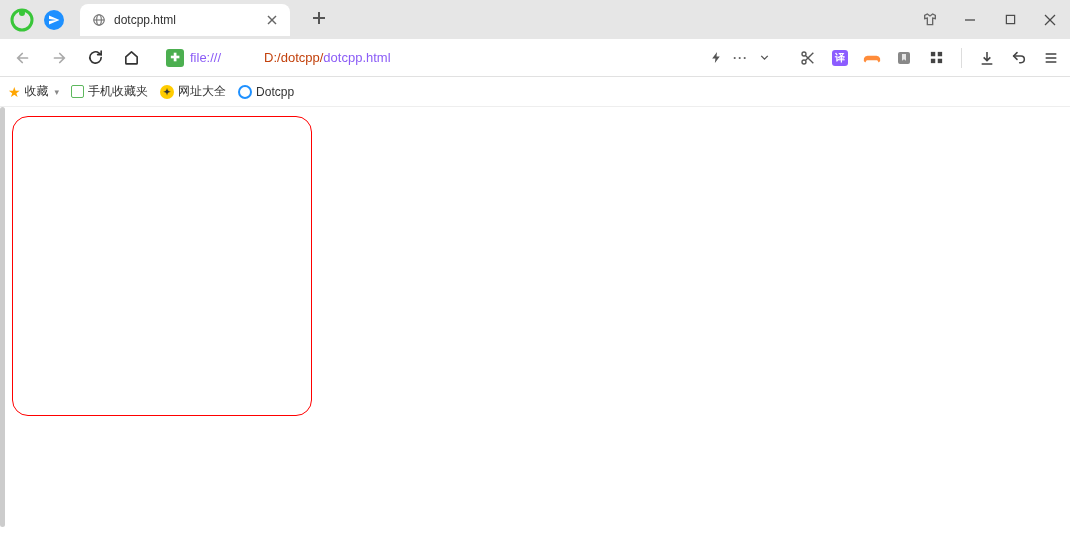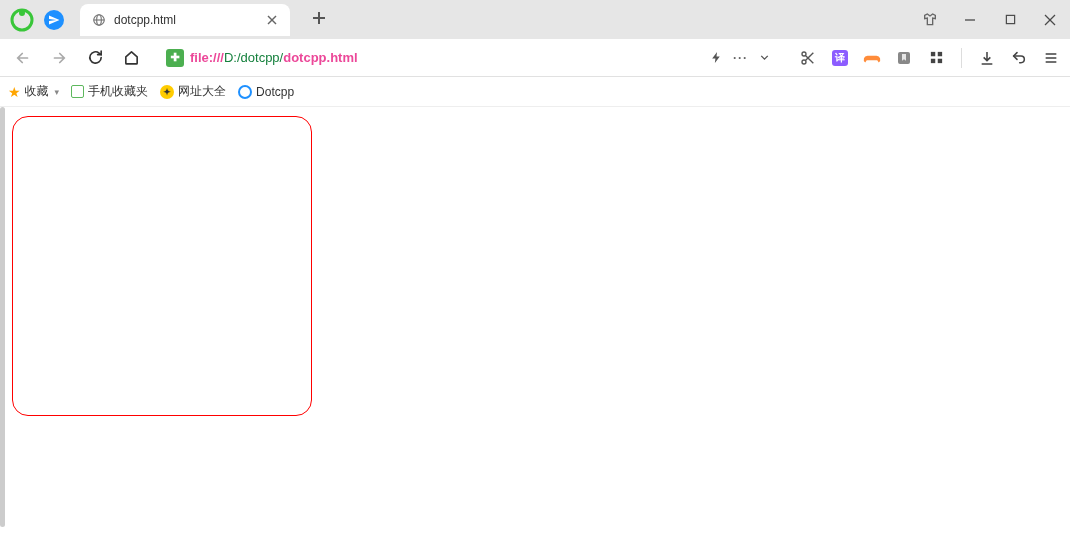--- a/index.html
+++ b/index.html
@@ -125,22 +125,22 @@
     display: flex; align-items: center; justify-content: center;
     color: #fff;
     font-size: 11px;
     font-weight: bold;
   }
   .url {
     flex: 1;
     color: #333;
     font-size: 13px;
   }
-  .url .strong { color: #ec4899; font-weight: 700; }
-  .url .dim { color: #15803d; }
+  .url .strong { color: #8b5cf6; font-weight: 400; }
+  .url .dim { color: #c2410c; margin-left: 43px; }
   .addr-right {
     display: flex; align-items: center; gap: 10px;
     color: #666;
   }
   .tool-icons {
     display: flex; align-items: center; gap: 10px;
     padding-left: 6px;
   }
   .tool-ic {
     width: 22px; height: 22px;

